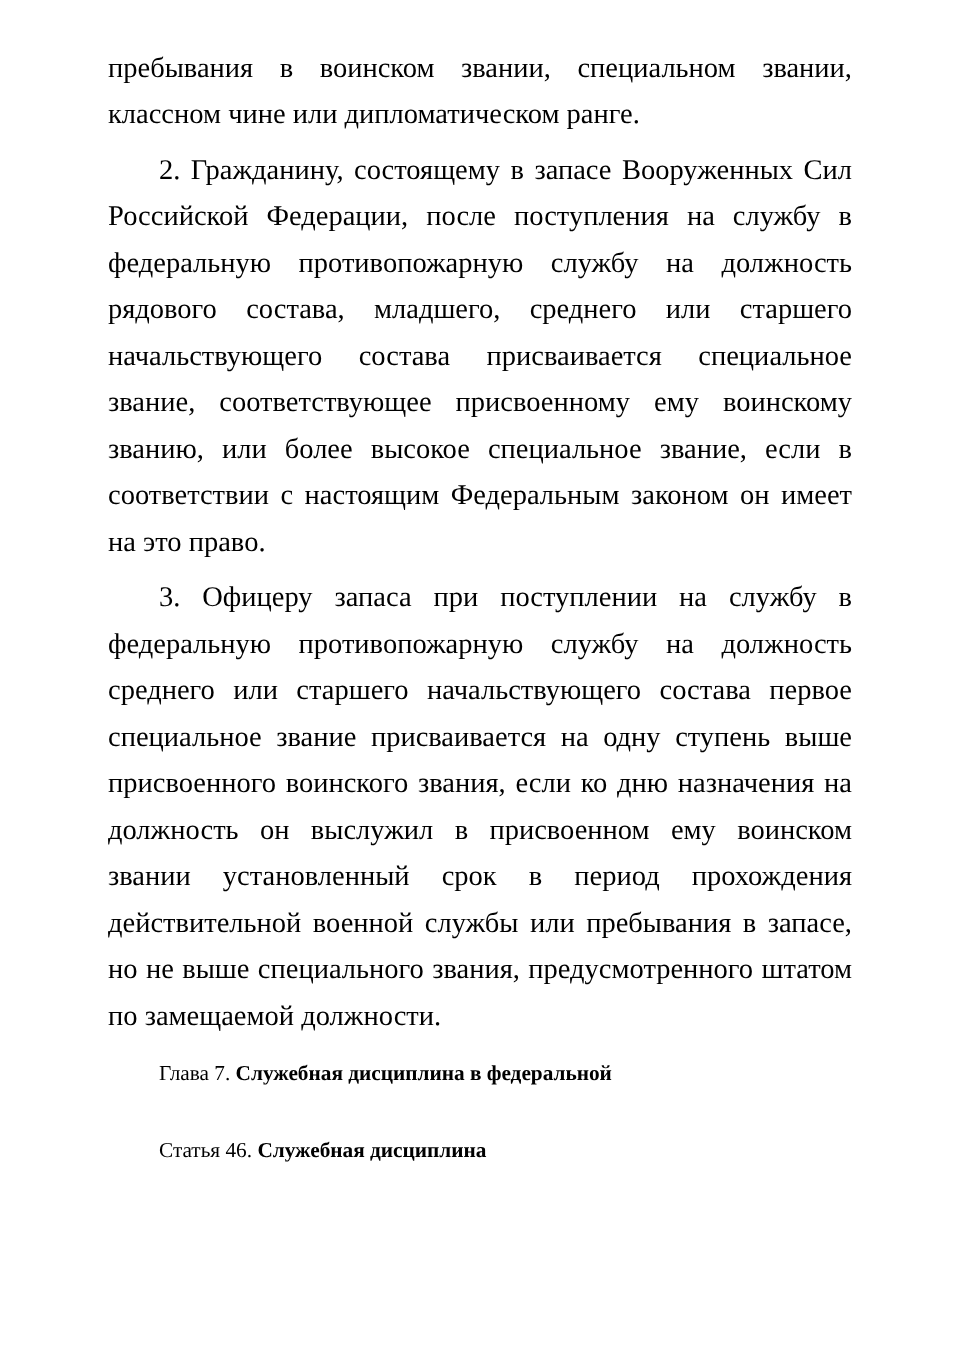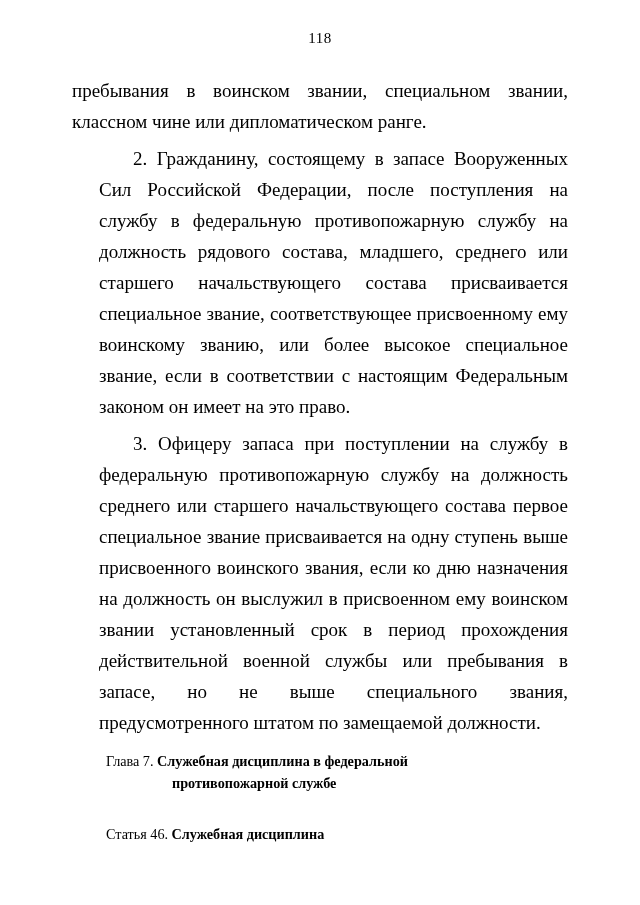--- a/index.html
+++ b/index.html
@@ -31,21 +31,20 @@
   .para {
     font-size: 19px;
     line-height: 31px;
     text-align: justify;
     text-justify: inter-word;
     margin: 0 0 0 0;
     hyphens: none;
   }
   .para.indent {
     text-indent: 34px;
-    margin-left: 27px;
   }
   .para.spaced {
     margin-top: 6px;
   }
   .chapter-block {
     margin-top: 12px;
     font-size: 14.2px;
     line-height: 22px;
     padding-left: 34px;
   }
@@ -77,31 +76,29 @@
   }
   .after-heading {
     margin-top: 14px;
   }
 </style>
 </head>
 <body>
 
 <div class="page">
 
-  <div class="page-number">118</div>
 
   <p class="para">пребывания в воинском звании, специальном звании, классном чине или дипломатическом ранге.</p>
 
   <p class="para indent spaced">2. Гражданину, состоящему в запасе Вооруженных Сил Российской Федерации, после поступления на службу в федеральную противопожарную службу на должность рядового состава, младшего, среднего или старшего начальствующего состава присваивается специальное звание, соответствующее присвоенному ему воинскому званию, или более высокое специальное звание, если в соответствии с настоящим Федеральным законом он имеет на это право.</p>
 
   <p class="para indent spaced">3. Офицеру запаса при поступлении на службу в федеральную противопожарную службу на должность среднего или старшего начальствующего состава первое специальное звание присваивается на одну ступень выше присвоенного воинского звания, если ко дню назначения на должность он выслужил в присвоенном ему воинском звании установленный срок в период прохождения действительной военной службы или пребывания в запасе, но не выше специального звания, предусмотренного штатом по замещаемой должности.</p>
 
   <div class="chapter-block">
     <span class="chapter-line"><span class="chapter-label">Глава 7.</span> <span class="chapter-title">Служебная дисциплина в федеральной</span></span>
-    <span class="chapter-title-second">противопожарной службе</span>
   </div>
 
   <div class="article-block">
     <span class="article-label">Статья 46.</span> <span class="article-title">Служебная дисциплина</span>
   </div>
 
 
 </div>
 
 </body></html>

